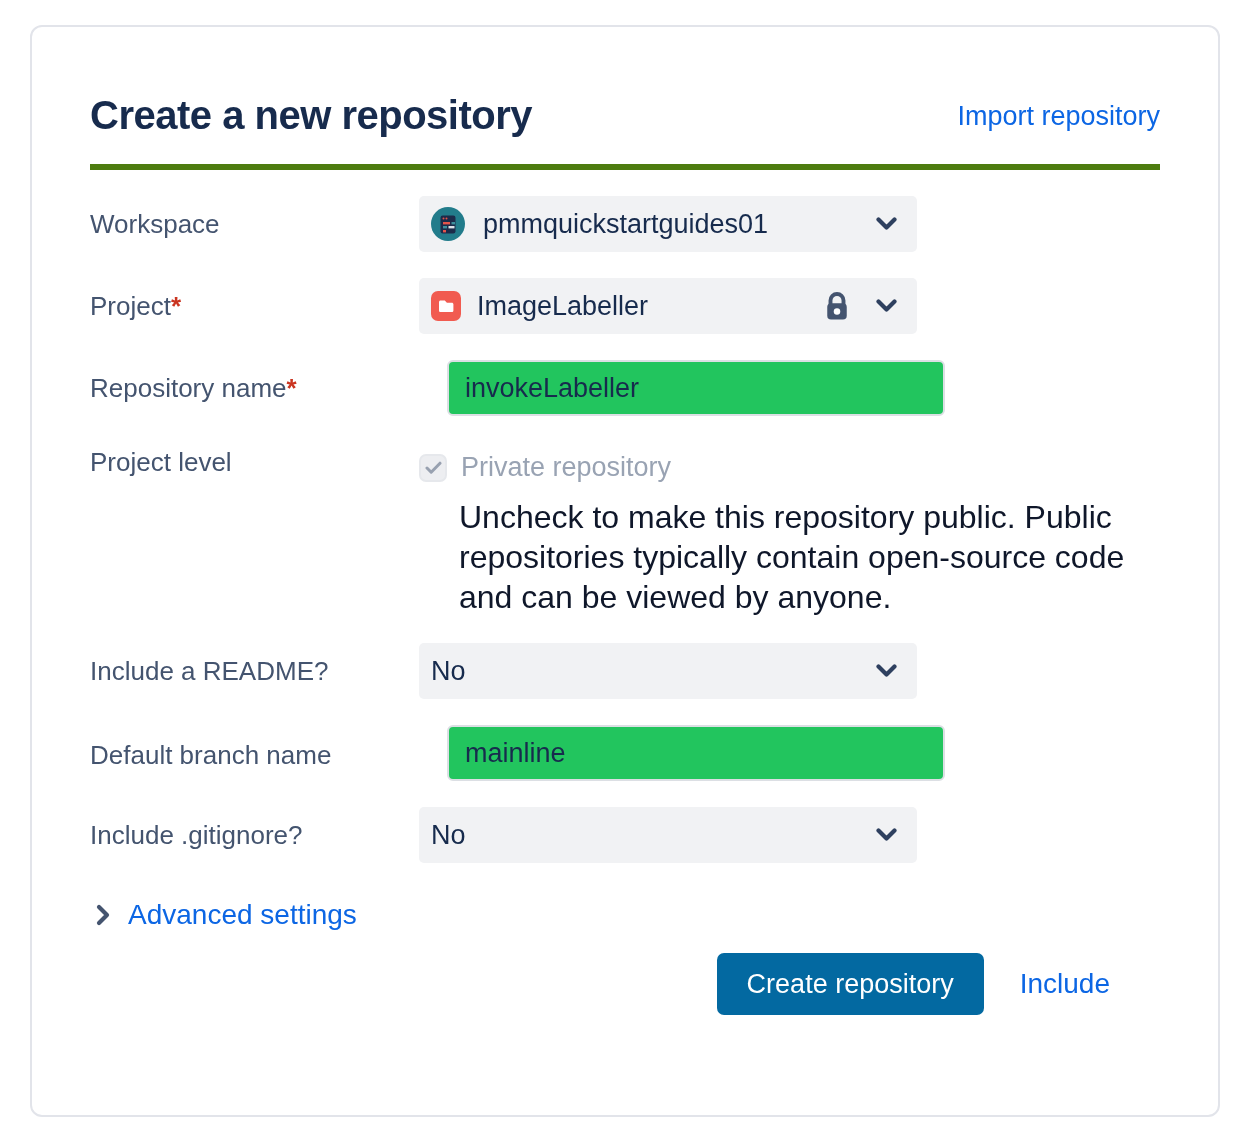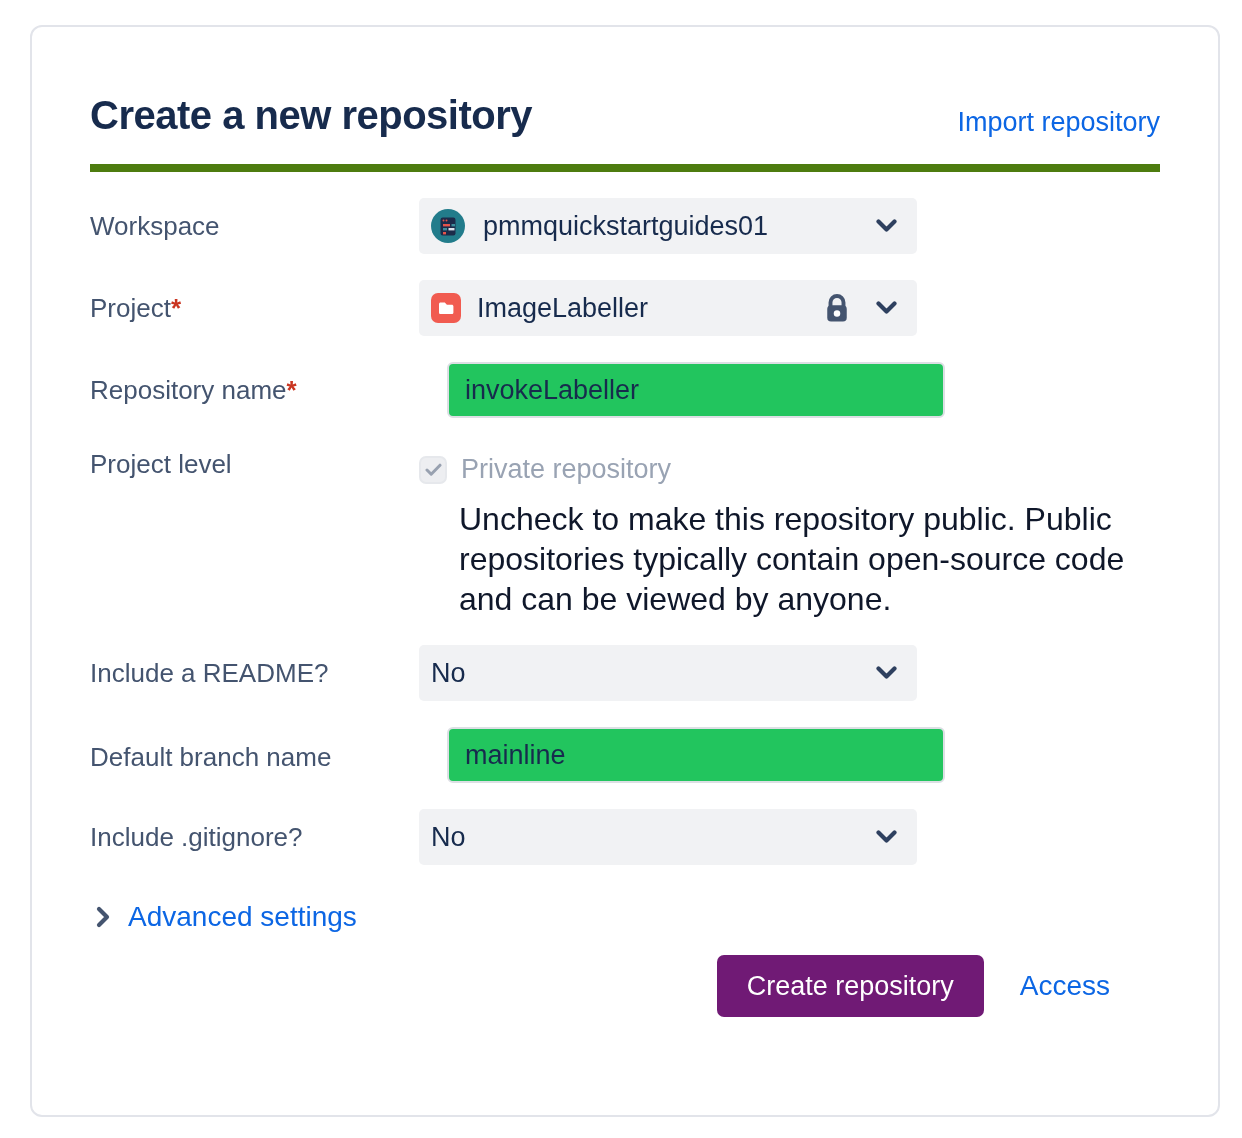--- a/index.html
+++ b/index.html
@@ -15,33 +15,34 @@
     background: #ffffff;
     border: 2px solid #E2E4EA;
     border-radius: 12px;
     padding: 66px 58px 58px 58px;
   }
   
   .hdr {
     display: flex;
     justify-content: space-between;
     align-items: flex-end;
-    border-bottom: 8px solid #4d7c0f;
+    border-bottom: 6px solid #4d7c0f;
     padding-bottom: 26px;
   }
   .title {
     font-size: 40px;
     font-weight: 700;
     color: #172B4D;
     letter-spacing: -0.5px;
   }
   .import-link {
     font-size: 27px;
     color: #0C66E4;
     text-decoration: none;
+    margin-bottom: 6px;
     cursor: pointer;
   }
   
   .row {
     display: flex;
     align-items: center;
     margin-top: 26px;
   }
   .row.top-align { align-items: flex-start; }
   .lbl {
@@ -125,21 +126,21 @@
   
   .actions {
     display: flex;
     align-items: center;
     justify-content: flex-end;
     margin-top: 22px;
     margin-right: 50px;
     gap: 36px;
   }
   .btn-primary {
-    background: #701a75;
+    background: #0369a1;
     color: #ffffff;
     border: none;
     border-radius: 7px;
     height: 62px;
     padding: 0 30px;
     font-size: 27px;
     font-family: "Liberation Sans", sans-serif;
     cursor: pointer;
   }
   .btn-cancel {
@@ -263,16 +264,16 @@
     <span class="arrow">
       <svg width="14" height="22" viewBox="0 0 14 22">
           <path d="M3 3l8 8-8 8" stroke="#44546F" stroke-width="4.2" fill="none" stroke-linecap="round" stroke-linejoin="round"></path>
         </svg>
     </span>
     <span class="adv-label">Advanced settings</span>
   </div>
 
   <div class="actions">
     <button class="btn-primary">Create repository</button>
-    <a class="btn-cancel">Access</a>
+    <a class="btn-cancel">Include</a>
   </div>
 
 </div>
 
 </body></html>

